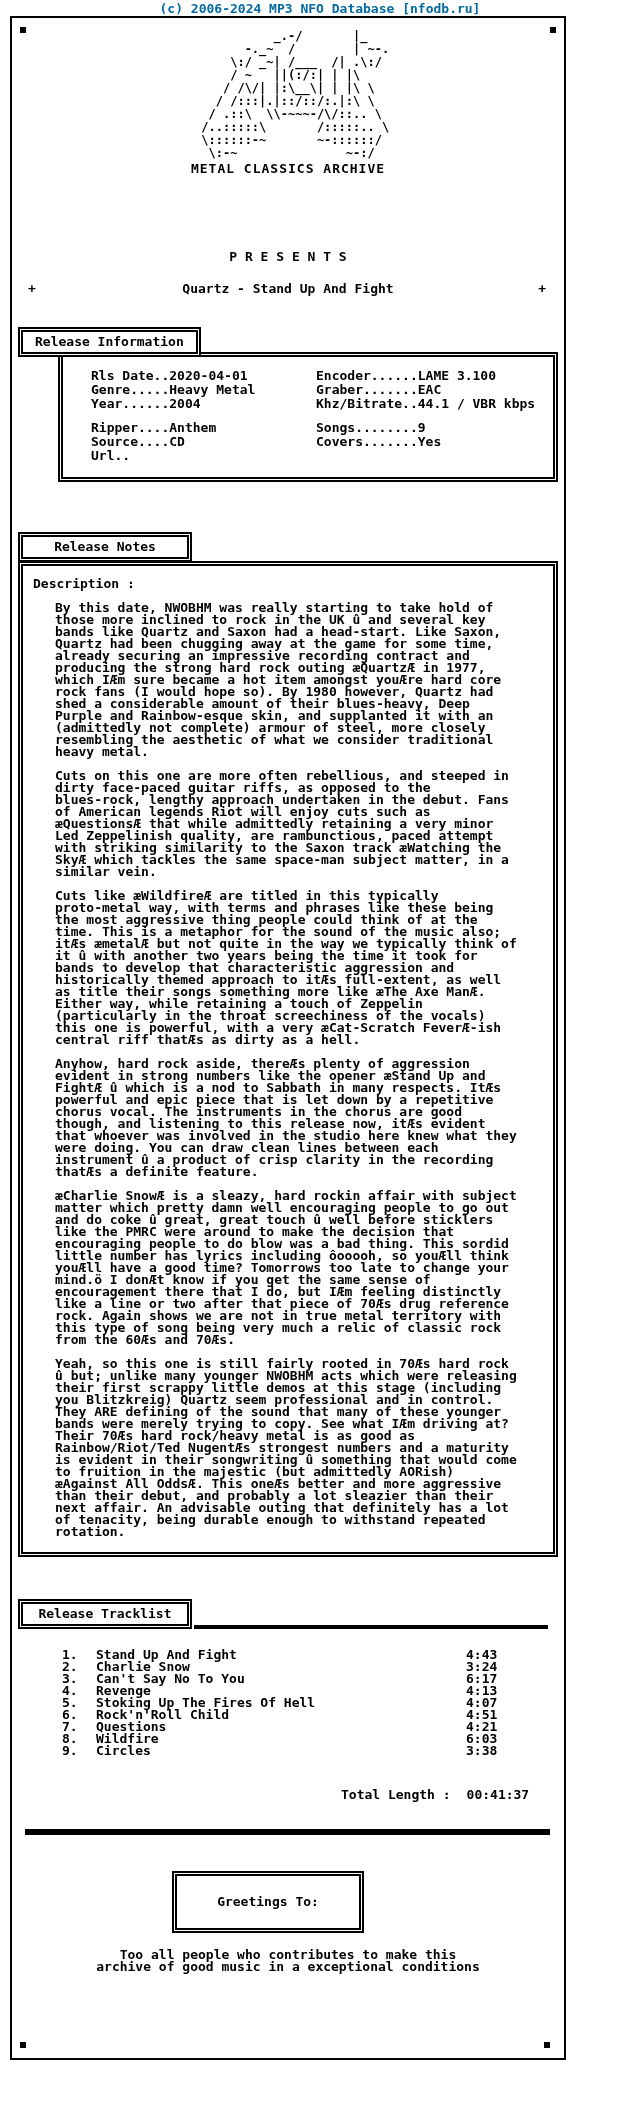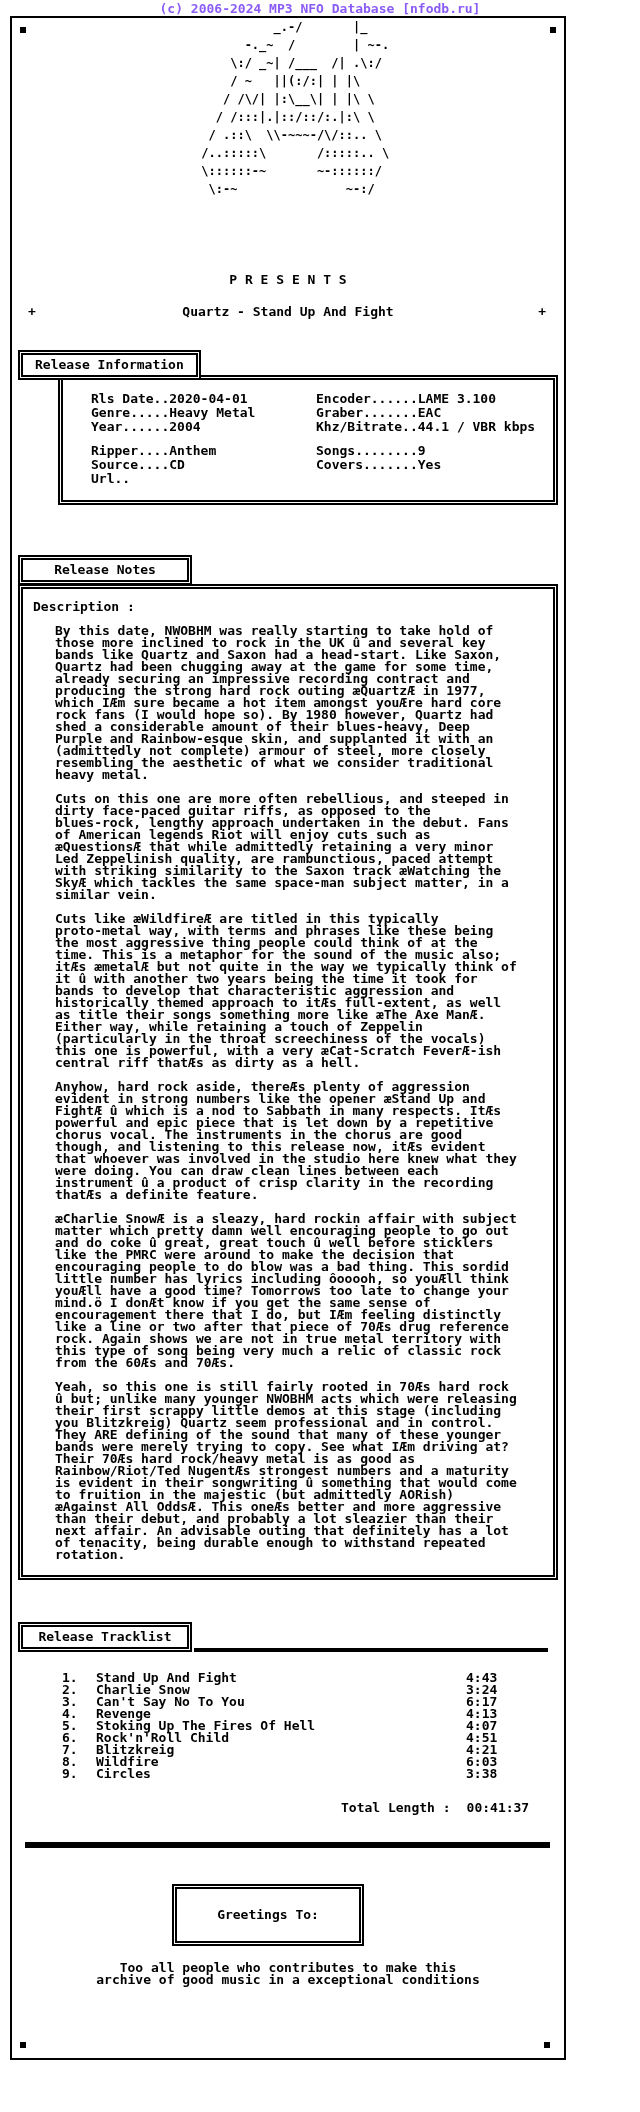--- a/index.html
+++ b/index.html
@@ -4,32 +4,32 @@
 <style>
   html,body{margin:0;padding:0;background:#fff;}
   body{
     width:640px;height:2112px;position:relative;
     font-family:"DejaVu Sans Mono","Liberation Mono",monospace;
     font-weight:700;font-size:13px;line-height:12px;color:#000;
   }
   pre{margin:0;font:inherit;white-space:pre;}
   .copyright{
     position:absolute;top:3px;left:0;width:100%;text-align:center;
-    color:#8b5cf6;font-size:13px;
+    color:#0369a1;font-size:13px;
   }
   .frame{
     position:absolute;left:10px;top:16px;width:552px;height:2040px;
     border:2px solid #000;background:#fff;
   }
   .corner{position:absolute;width:6px;height:6px;background:#000;}
   .corner.tl{left:8px;top:9px;}
   .corner.tr{right:8px;top:9px;}
   .corner.bl{left:8px;bottom:10px;}
   .corner.br{right:14px;bottom:10px;}
-  .ascii{text-align:center;font-size:12px;line-height:18px;}
+  .ascii{margin-top:12px;text-align:center;font-size:12px;line-height:13px;}
   .ascii pre{display:inline-block;text-align:left;}
   .archive-name{text-align:center;margin-top:3px;letter-spacing:1px;}
   .presents{text-align:center;margin-top:76px;}
   .title-row{margin-top:20px;position:relative;height:12px;}
   .title-row .plus-l{position:absolute;left:16px;top:0;}
   .title-row .plus-r{position:absolute;right:18px;top:0;}
   .title-row .rel-title{display:block;text-align:center;}
   .section{margin:0 6px;}
   .tab{
     display:inline-block;border:5px double #000;background:#fff;
@@ -51,21 +51,21 @@
   .sec-info{margin-top:32px;}
   .sec-notes{margin-top:50px;}
   .sec-tracks{margin-top:42px;}
   .tab-row{position:relative;}
   .tab-rule{position:absolute;left:176px;right:10px;bottom:0;height:4px;background:#000;}
   .tracks{margin-top:20px;}
   .track-row{display:flex;padding-left:44px;line-height:12px;}
   .t-num{width:34px;flex:0 0 auto;}
   .t-title{width:370px;flex:0 0 auto;}
   .t-dur{flex:0 0 auto;}
-  .total-line{margin-top:22px;margin-left:323px;}
+  .total-line{margin-top:32px;margin-left:323px;}
   .total-line .gap{display:inline-block;width:16px;}
   .thick-bar{margin:28px 0 0 13px;width:525px;height:6px;background:#000;}
   .greet-box{
     margin:36px 0 0 160px;width:fit-content;border:5px double #000;
     padding:20px 26px;text-align:center;min-width:130px;
   }
   .greet-text{width:fit-content;margin:16px auto 8px;text-align:center;}
 </style>
 </head>
 <body>
@@ -83,20 +83,21 @@
         -._~  /        | ~-.
       \:/ _~| /___  /| .\:/
       / ~   ||(:/:| | |\
      / /\/| |:\__\| | |\ \
     / /:::|.|::/::/:.|:\ \
    / .::\  \\-~~~-/\/::.. \
   /..:::::\       /:::::.. \
   \::::::-~       ~-::::::/
    \:-~               ~-:/</pre>
   </div>
+  <div class="archive-name">METAL CLASSICS ARCHIVE</div>
   <div class="presents">P R E S E N T S</div>
 
   <div class="title-row">
     <span class="plus-l">+</span>
     <span class="rel-title">Quartz - Stand Up And Fight</span>
     <span class="plus-r">+</span>
   </div>
 
   <div class="section sec-info">
     <div class="tab overlap">
@@ -248,21 +249,21 @@
           <span class="t-title">Stoking Up The Fires Of Hell</span>
           <span class="t-dur">4:07</span>
         </div>
         <div class="track-row">
           <span class="t-num">6.</span>
           <span class="t-title">Rock'n'Roll Child</span>
           <span class="t-dur">4:51</span>
         </div>
         <div class="track-row">
           <span class="t-num">7.</span>
-          <span class="t-title">Blitzkreig</span>
+          <span class="t-title">Questions</span>
           <span class="t-dur">4:21</span>
         </div>
         <div class="track-row">
           <span class="t-num">8.</span>
           <span class="t-title">Wildfire</span>
           <span class="t-dur">6:03</span>
         </div>
         <div class="track-row">
           <span class="t-num">9.</span>
           <span class="t-title">Circles</span>

